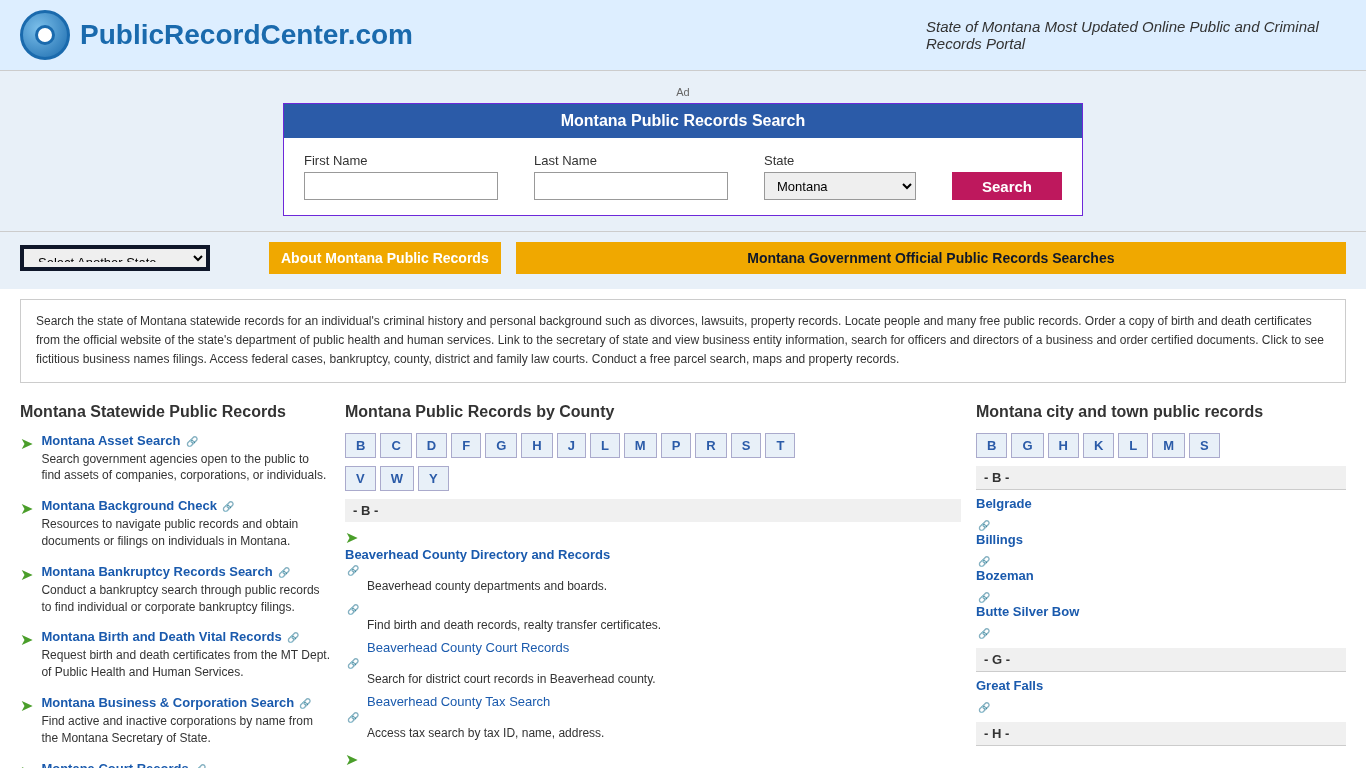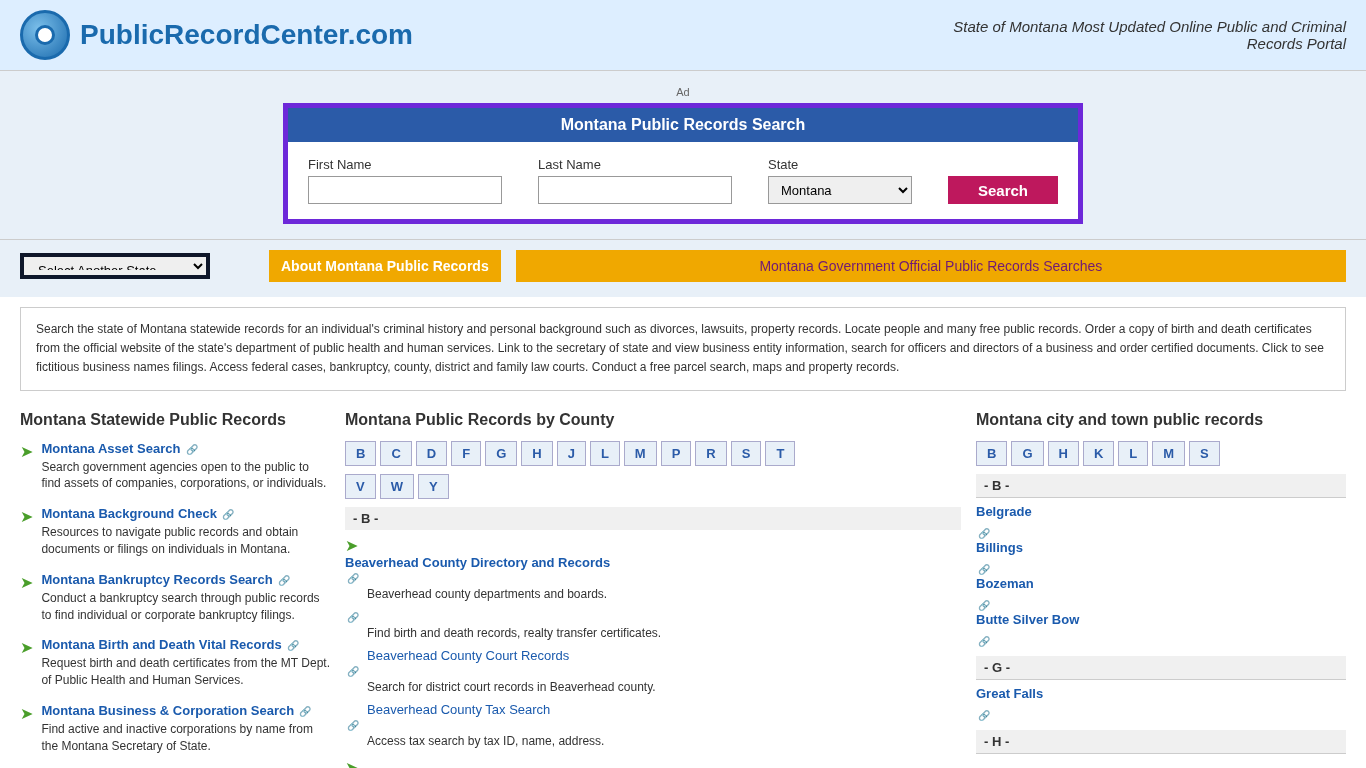--- a/index.html
+++ b/index.html
@@ -4,42 +4,42 @@
   <style>
     * { margin: 0; padding: 0; box-sizing: border-box; }
     body { font-family: Arial, sans-serif; font-size: 13px; background: #fff; color: #333; width: 1366px; }
     
     
     .header { background: #ddeeff; padding: 10px 20px; display: flex; align-items: center; justify-content: space-between; border-bottom: 1px solid #ccc; }
     .logo-area { display: flex; align-items: center; gap: 10px; }
     .logo-circle { width: 50px; height: 50px; border-radius: 50%; background: radial-gradient(circle at 35% 35%, #7bbfea, #1a6aad); border: 3px solid #1a6aad; display: flex; align-items: center; justify-content: center; }
     .logo-inner { width: 20px; height: 20px; border-radius: 50%; background: #fff; border: 3px solid #1a6aad; }
     .logo-text { font-size: 28px; font-weight: bold; color: #1a6aad; }
-    .header-tagline { text-align: right; font-style: italic; font-size: 15px; color: #333; max-width: 420px; }
+    .header-tagline { text-align: left; font-style: italic; font-size: 15px; color: #333; max-width: 420px; }
 
     
     .ad-section { background: #e8f0f8; padding: 15px 20px; border-bottom: 1px solid #ccc; }
     .ad-label { text-align: center; font-size: 11px; color: #666; margin-bottom: 5px; }
-    .ad-box { background: #fff; border: 5px solid #6d28d9; max-width: 800px; margin: 0 auto; }
+    .ad-box { background: #fff; border: 1px solid #6d28d9; max-width: 800px; margin: 0 auto; }
     .ad-title-bar { background: #2b5ba8; color: #fff; text-align: center; padding: 8px; font-size: 16px; font-weight: bold; }
     .ad-form { padding: 15px 20px; }
     .ad-form-row { display: flex; gap: 36px; align-items: flex-end; }
     .ad-form-group { display: flex; flex-direction: column; gap: 4px; }
     .ad-form-group.first-name { flex: 1; }
     .ad-form-group.last-name { flex: 1; }
     .ad-form-group.state { flex: 1; }
     .ad-form-group label { font-size: 13px; color: #333; }
     .ad-form-group input, .ad-form-group select { border: 1px solid #999; padding: 5px 8px; font-size: 13px; height: 28px; }
     .search-btn { background: #be185d; color: #fff; border: none; padding: 6px 30px; font-size: 15px; font-weight: bold; cursor: pointer; height: 28px; white-space: nowrap; }
 
     
     .nav-bar { padding: 10px 20px 15px; display: flex; align-items: center; gap: 15px; background: #e8f0f8; }
     .state-select { border: 4px solid #0f172a; padding: 5px 10px; font-size: 13px; height: 26px; min-width: 190px; }
     .btn-yellow { background: #f0a800; color: #fff; border: none; padding: 8px 12px; font-size: 14px; font-weight: bold; cursor: pointer; text-decoration: none; display: inline-block; margin-left: 44px; }
-    .btn-yellow-large { background: #f0a800; color: #701a75; border: none; padding: 8px 20px; font-size: 14px; font-weight: normal; cursor: pointer; flex: 1; text-align: center; }
+    .btn-yellow-large { background: #f0a800; color: #0f172a; border: none; padding: 8px 20px; font-size: 14px; font-weight: bold; cursor: pointer; flex: 1; text-align: center; }
 
     
     .description-box { background: #fff; border: 1px solid #ccc; margin: 10px 20px; padding: 12px 15px; font-size: 12px; line-height: 1.6; color: #333; }
 
     
     .main-content { display: flex; gap: 0; padding: 10px 20px; }
     
     
     .left-col { width: 310px; flex-shrink: 0; }
     .col-title { font-size: 16px; font-weight: bold; color: #333; margin-bottom: 12px; }

